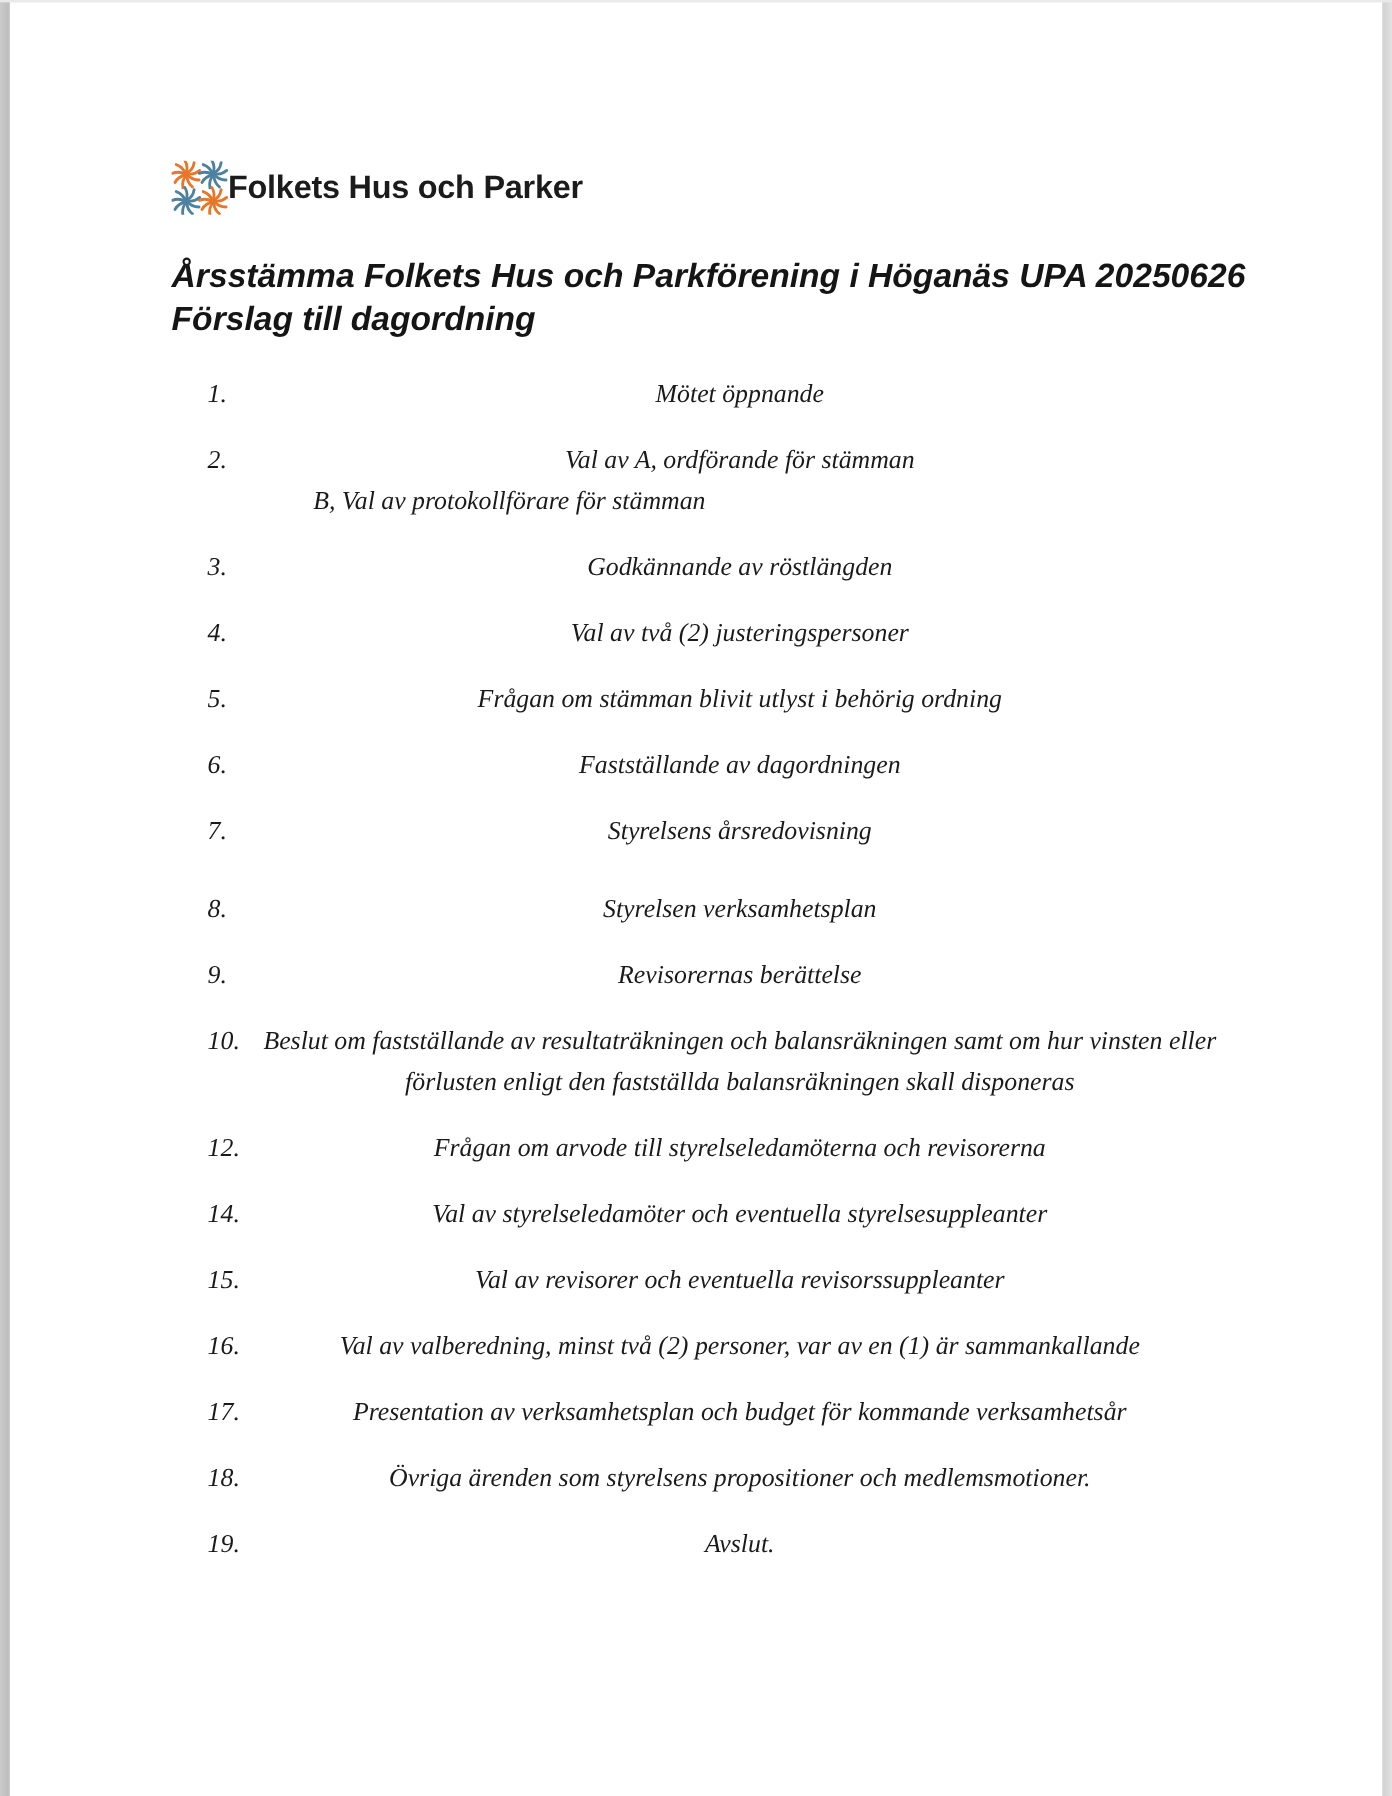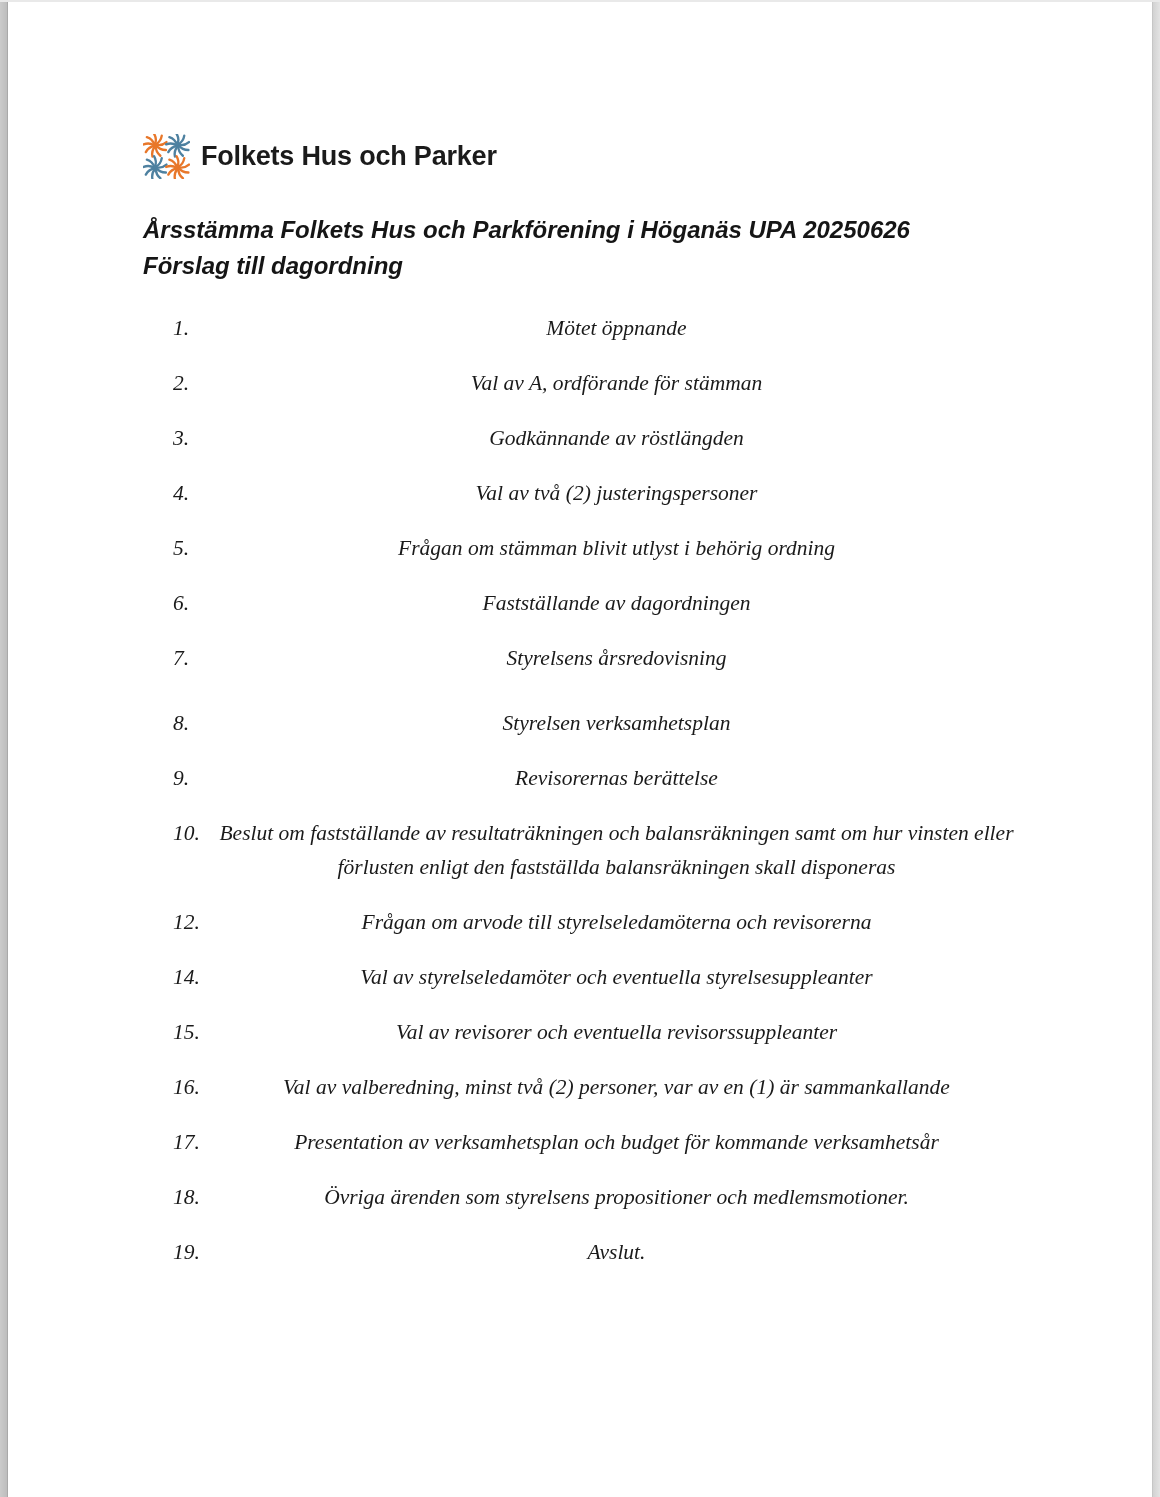--- a/index.html
+++ b/index.html
@@ -24,33 +24,33 @@
     border-left: 1px solid #c6c6c6;
   }
   .edge-top {
     position: absolute; left: 0; right: 0; top: 0; height: 2px;
     background: #e9e9e9;
   }
 
   
   .logo-row {
     position: absolute; left: 143px; top: 134px;
-    display: flex; align-items: center; gap: 11px;
+    display: flex; align-items: center; 
   }
   .logo-mark { width: 47px; height: 45px; display: block; }
   .logo-word {
     font-size: 27px; font-weight: 700; letter-spacing: -0.2px;
     color: #1b1b1b; white-space: nowrap;
   }
 
   
   .doc-title {
     position: absolute; left: 143px; top: 212px;
     font-style: italic; font-weight: 600;
-    font-size: 24px; line-height: 36px;
+    font-size: 28px; line-height: 36px;
     color: #151515; white-space: nowrap;
   }
 
   
   .agenda {
     position: absolute; left: 173px; top: 311px; width: 848px;
     font-family: "Liberation Serif", serif;
     font-style: italic;
     font-size: 21.5px; line-height: 34px;
     color: #1a1a1a;
@@ -103,20 +103,21 @@
 
 <div class="agenda">
     <div class="agenda-item">
     <span class="agenda-num">1.</span>
     <span class="agenda-text">Mötet öppnande</span>
 
   </div>
     <div class="agenda-item">
     <span class="agenda-num">2.</span>
     <span class="agenda-text">Val av A, ordförande för stämman</span>
+    <span class="agenda-subline">B, Val av protokollförare för stämman</span>
   </div>
     <div class="agenda-item">
     <span class="agenda-num">3.</span>
     <span class="agenda-text">Godkännande av röstlängden</span>
 
   </div>
     <div class="agenda-item">
     <span class="agenda-num">4.</span>
     <span class="agenda-text">Val av två (2) justeringspersoner</span>
 

